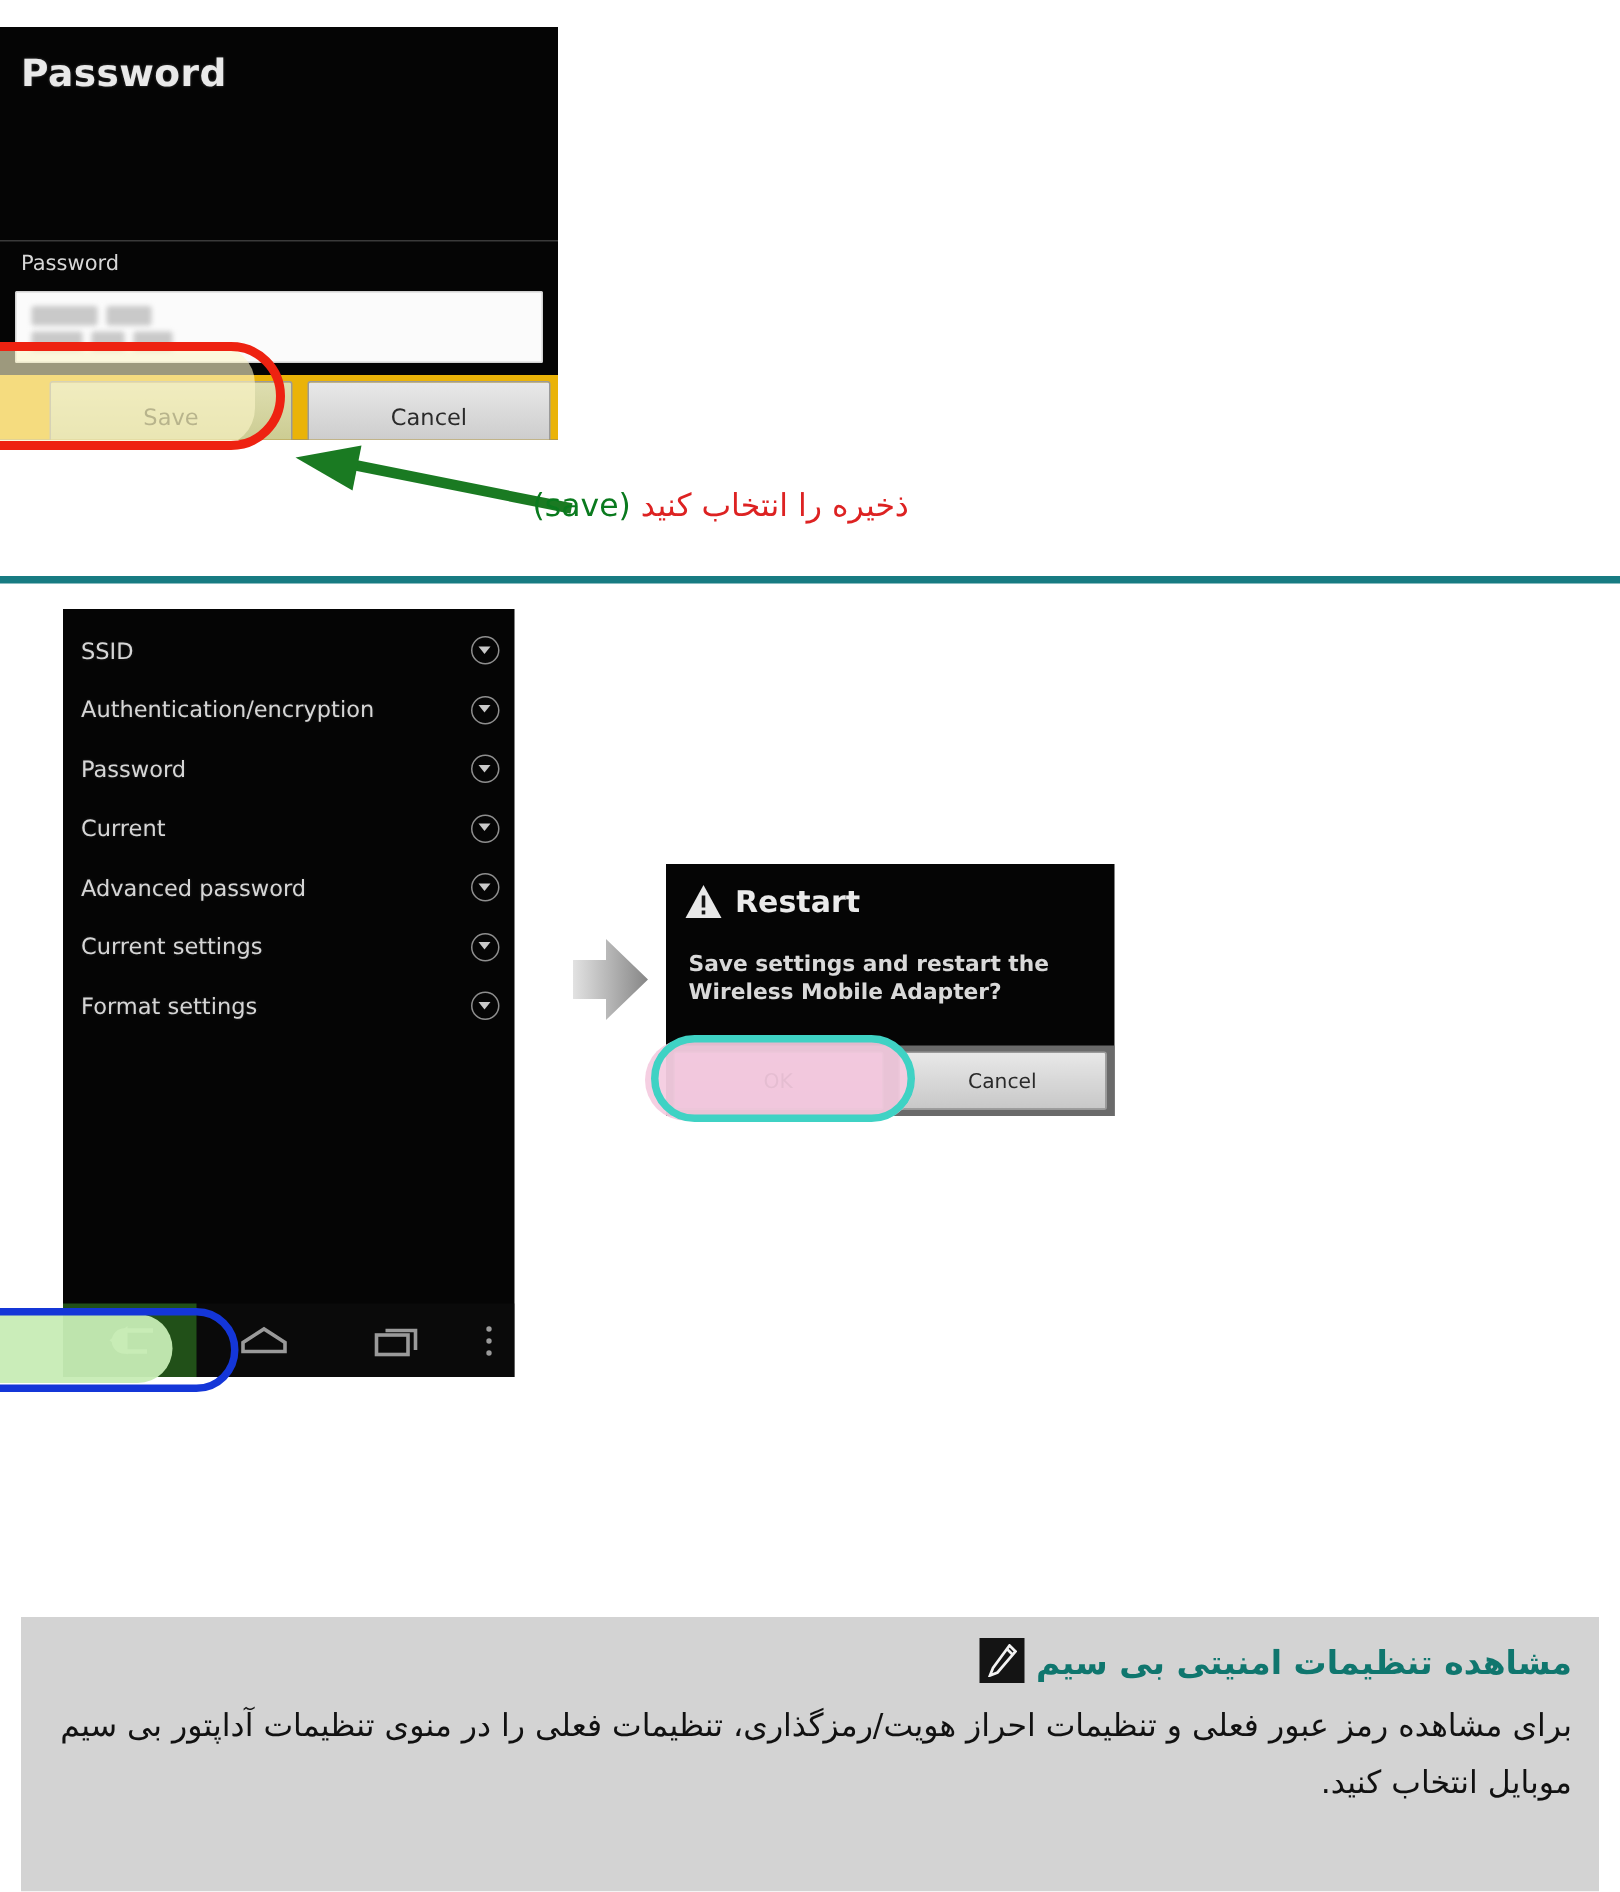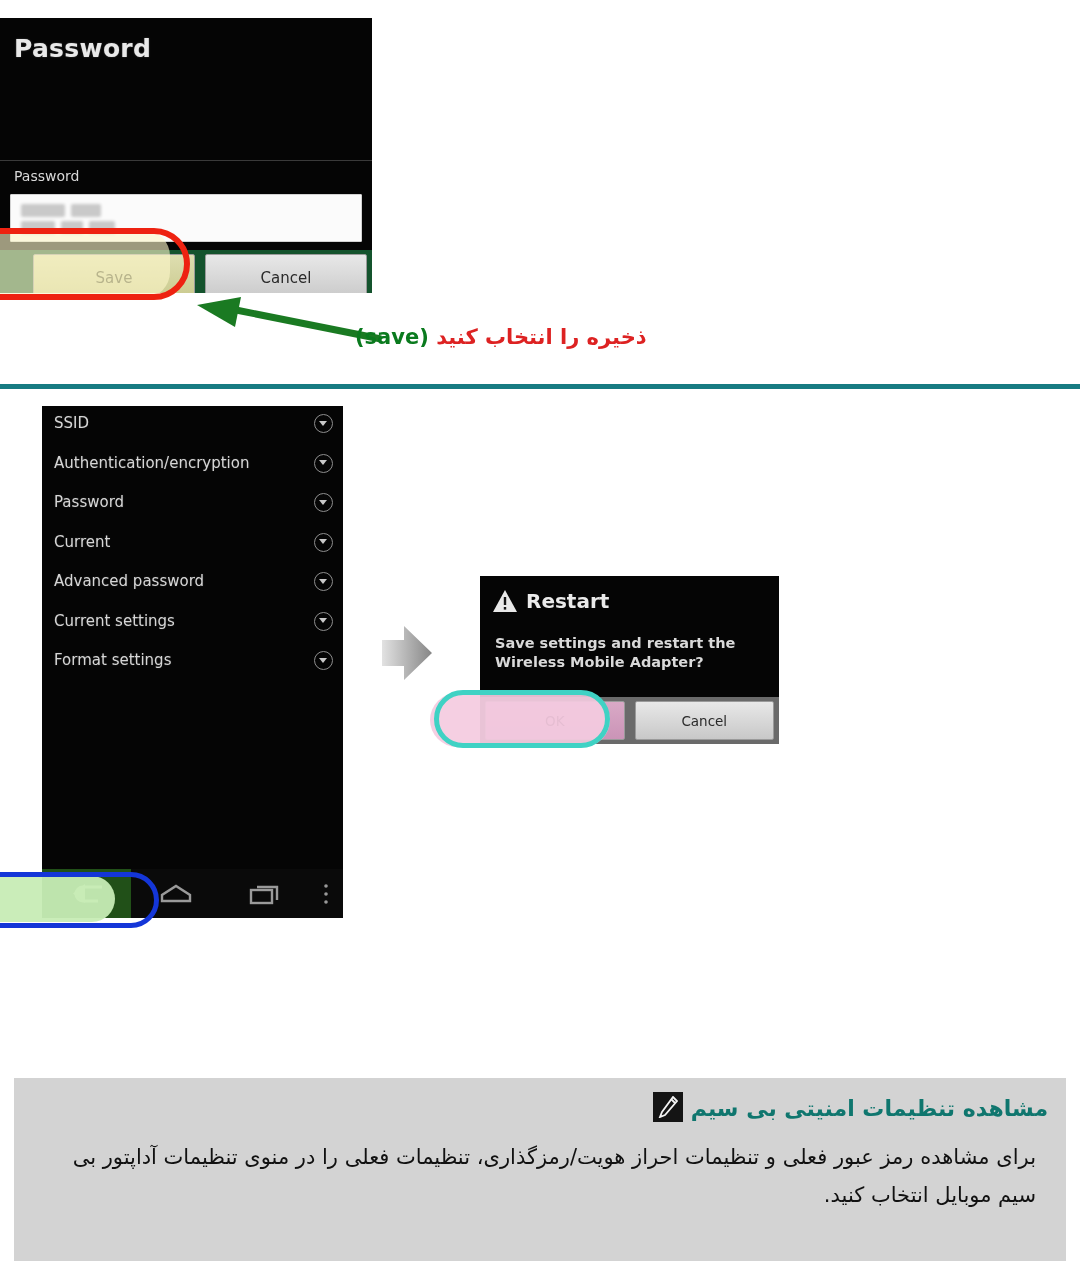--- a/index.html
+++ b/index.html
@@ -43,21 +43,21 @@
   #pw-input {
     position: absolute; left: 10px; top: 176px; width: 352px; height: 48px;
     background: #fbfbfb; border: 1px solid #d2d2d2; border-radius: 1px;
   }
   #pw-input .blob {
     position: absolute; background: #c9c9c9; border-radius: 2px;
     filter: blur(1.6px);
   }
   #pw-btnrow {
     position: absolute; left: 0; top: 232px; width: 372px; height: 55px;
-    background: #14532d;
+    background: #eab308;
     display: flex; direction: ltr; padding-left: 28px;
   }
   .and-btn {
     margin: 4px 5px; flex: 1 1 0;
     background: linear-gradient(#e8e8e8, #c8c8c8);
     border: 1px solid #9a9a9a; border-radius: 2px;
     color: #2a2a2a; font-size: 15px;
     display: flex; align-items: center; justify-content: center;
   }
   #pw-save-btn { background: linear-gradient(#dedeb0, #c9c98d); color: #4b4b2c; }
@@ -81,21 +81,21 @@
     line-height: 38px; margin: 0 0 6px 0;
   }
   .step-body {
     color: #111; font-size: 22px; line-height: 37px; margin: 0;
   }
 
   
   #green-arrow { position: absolute; left: 185px; top: 295px; }
   #save-caption {
     position: absolute; left: 355px; top: 325px;
-    font-size: 21px; font-weight: bold; color: #dd2222;
+    font-size: 21px; font-weight: normal; color: #dd2222;
     direction: rtl; white-space: nowrap;
   }
   #save-caption .en { color: #0a7a1e; direction: ltr; unicode-bidi: embed; }
 
   
   #teal-rule {
     position: absolute; left: 0; top: 384px; width: 1080px; height: 5px;
     background: #177b82;
   }
 
@@ -107,21 +107,21 @@
     width: 34px; height: 26px; background: #141414;
     position: relative; margin: 0 2px;
   }
   .back-glyph svg { position: absolute; left: 4px; top: 3px; }
 
   
   #phone-shot {
     left: 42px; top: 406px; width: 301px; height: 512px;
   }
   .menu-row {
-    position: relative; height: 39.5px; display: flex; 
+    position: relative; height: 39.5px; display: flex; align-items: center;
     direction: ltr; padding: 0 10px 0 12px;
   }
   .menu-label {
     color: #d6d6d6; font-size: 15px; flex: 1 1 auto;
     text-align: left; text-shadow: 0 0 2px rgba(255,255,255,.16);
   }
   .chev {
     width: 19px; height: 19px; border: 1.6px solid #8e8e8e; border-radius: 50%;
     position: relative; flex: 0 0 auto;
   }
@@ -144,21 +144,21 @@
   }
   #back-ring {
     position: absolute; left: -56px; top: 872px; width: 215px; height: 56px;
     border: 5px solid #1436d8; border-radius: 30px; pointer-events: none;
   }
 
   
   #gray-arrow { position: absolute; left: 378px; top: 620px; }
 
   
-  #restart-shot { left: 480px; top: 576px; width: 299px; height: 168px; }
+  #restart-shot { left: 444px; top: 576px; width: 299px; height: 168px; }
   #restart-title {
     position: absolute; left: 46px; top: 13px; color: #eaeaea;
     font-size: 20px; font-weight: bold; direction: ltr;
   }
   #restart-warn { position: absolute; left: 12px; top: 12px; }
   #restart-msg {
     position: absolute; left: 15px; top: 58px; width: 272px;
     color: #d9d9d9; font-size: 14.5px; line-height: 19px;
     direction: ltr; text-align: left; font-weight: bold;
   }
@@ -185,21 +185,21 @@
   }
   #note-head {
     color: #0f766e; font-size: 22px; font-weight: bold;
     margin: 0 0 4px 0; line-height: 34px;
   }
   .pencil-glyph {
     display: inline-block; vertical-align: -6px; margin-right: 8px;
     width: 30px; height: 30px; background: #141414; position: relative;
   }
   .pencil-glyph svg { position: absolute; left: 5px; top: 4px; }
-  #note-body { color: #111; font-size: 21px; line-height: 38px; margin: 12px; }
+  #note-body { color: #111; font-size: 21px; line-height: 38px; margin: 0; }
 </style>
 </head>
 <body>
 
 <div class="page">
 
   <div class="shot" id="pw-shot">
     <div id="pw-title">Password</div>
     <div id="pw-divider"></div>
     <div id="pw-field-label">Password</div>

